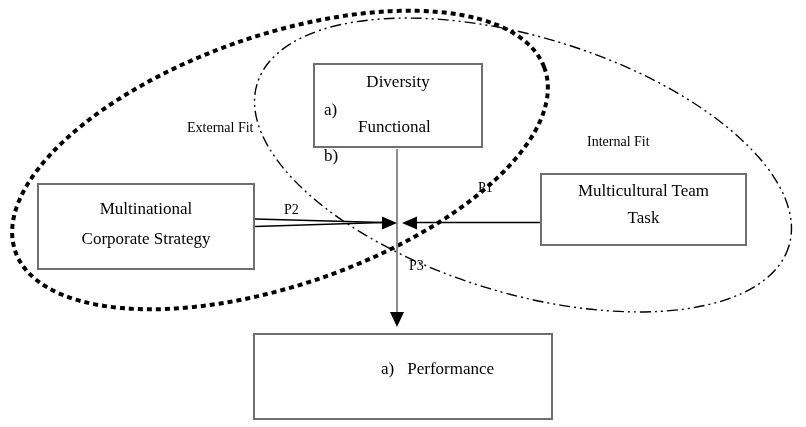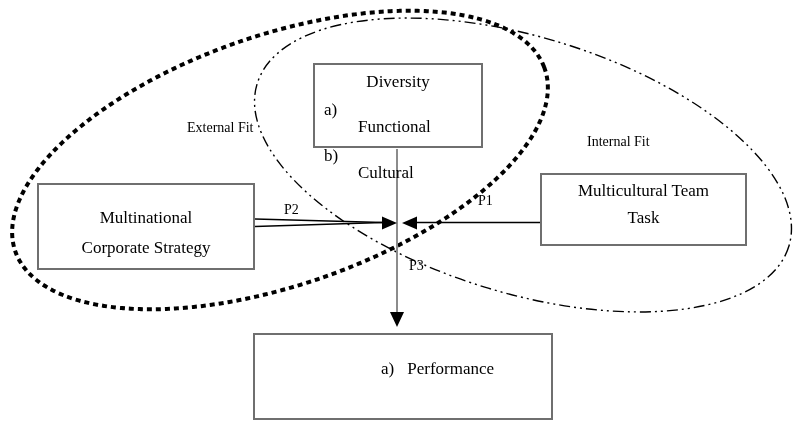--- a/index.html
+++ b/index.html
@@ -15,36 +15,36 @@
     border:2px solid #6f6f6f; font-size:17px; line-height:29px;
   }
   .node .title { text-align:center; }
 
   .node-diversity { left:313px; top:63px; width:170px; height:85px; padding-top:4px; }
   .node-diversity .title { line-height:26px; }
   .node-diversity .item-row { padding-left:9px; line-height:29px; display:flex; }
   .node-diversity .marker { width:21px; flex:0 0 auto; }
   .node-diversity .item-text { margin-left:13px;margin-top:17px; }
 
-  .node-strategy { left:37px; top:183px; width:218px; height:87px; padding-top:18px;
+  .node-strategy { left:37px; top:183px; width:218px; height:87px; padding-top:9px;
                    text-align:center; line-height:30px; }
   .node-task { left:540px; top:173px; width:207px; height:73px; padding-top:2px;
                text-align:center; line-height:27px; }
 
   .node-effect { left:253px; top:333px; width:300px; height:87px; padding-top:9px; }
   .node-effect .title { line-height:22px; }
   .node-effect .item-row { margin-top:14px; padding-left:126px; display:flex; line-height:22px; }
   .node-effect .marker { margin-right:13px; }
 
   .fit-label { position:absolute; font-size:14px; white-space:nowrap;margin-left:32px; }
   .fit-external { left:155px; top:120px; }
   .fit-internal { left:555px; top:134px; }
 
   .p-label { position:absolute; font-size:14px; white-space:nowrap; }
-  .p1 { left:478px; top:193px; }
+  .p1 { left:478px; top:180px; }
   .p2 { left:284px; top:202px;font-family:Liberation Serif, serif; }
   .p3 { left:409px; top:258px; }
 
   .ellipse-dotted { fill:none; stroke:#000000; stroke-width:4;
                     stroke-dasharray:1 8; stroke-linecap:square; }
   .ellipse-dashdot { fill:none; stroke:#000000; stroke-width:1.4;
                      stroke-dasharray:11 4 2 4 2 4; }
   .conn { stroke:#000000; stroke-width:1.4; }
   .guide { stroke:#8c8c8c; stroke-width:2; }
   .head { fill:#000000; stroke:none; }
@@ -73,21 +73,20 @@
   </svg>
 
   <div class="node node-diversity">
     <div class="title">Diversity</div>
     <div class="item-row">
       <span class="marker">a)</span>
       <span class="item-text">Functional</span>
     </div>
     <div class="item-row">
       <span class="marker">b)</span>
-      <span class="item-text">Cultural</span>
     </div>
   </div>
 
   <div class="node node-strategy">
     <div>Multinational</div>
     <div>Corporate Strategy</div>
   </div>
 
   <div class="node node-task">
     <div>Multicultural Team</div>

